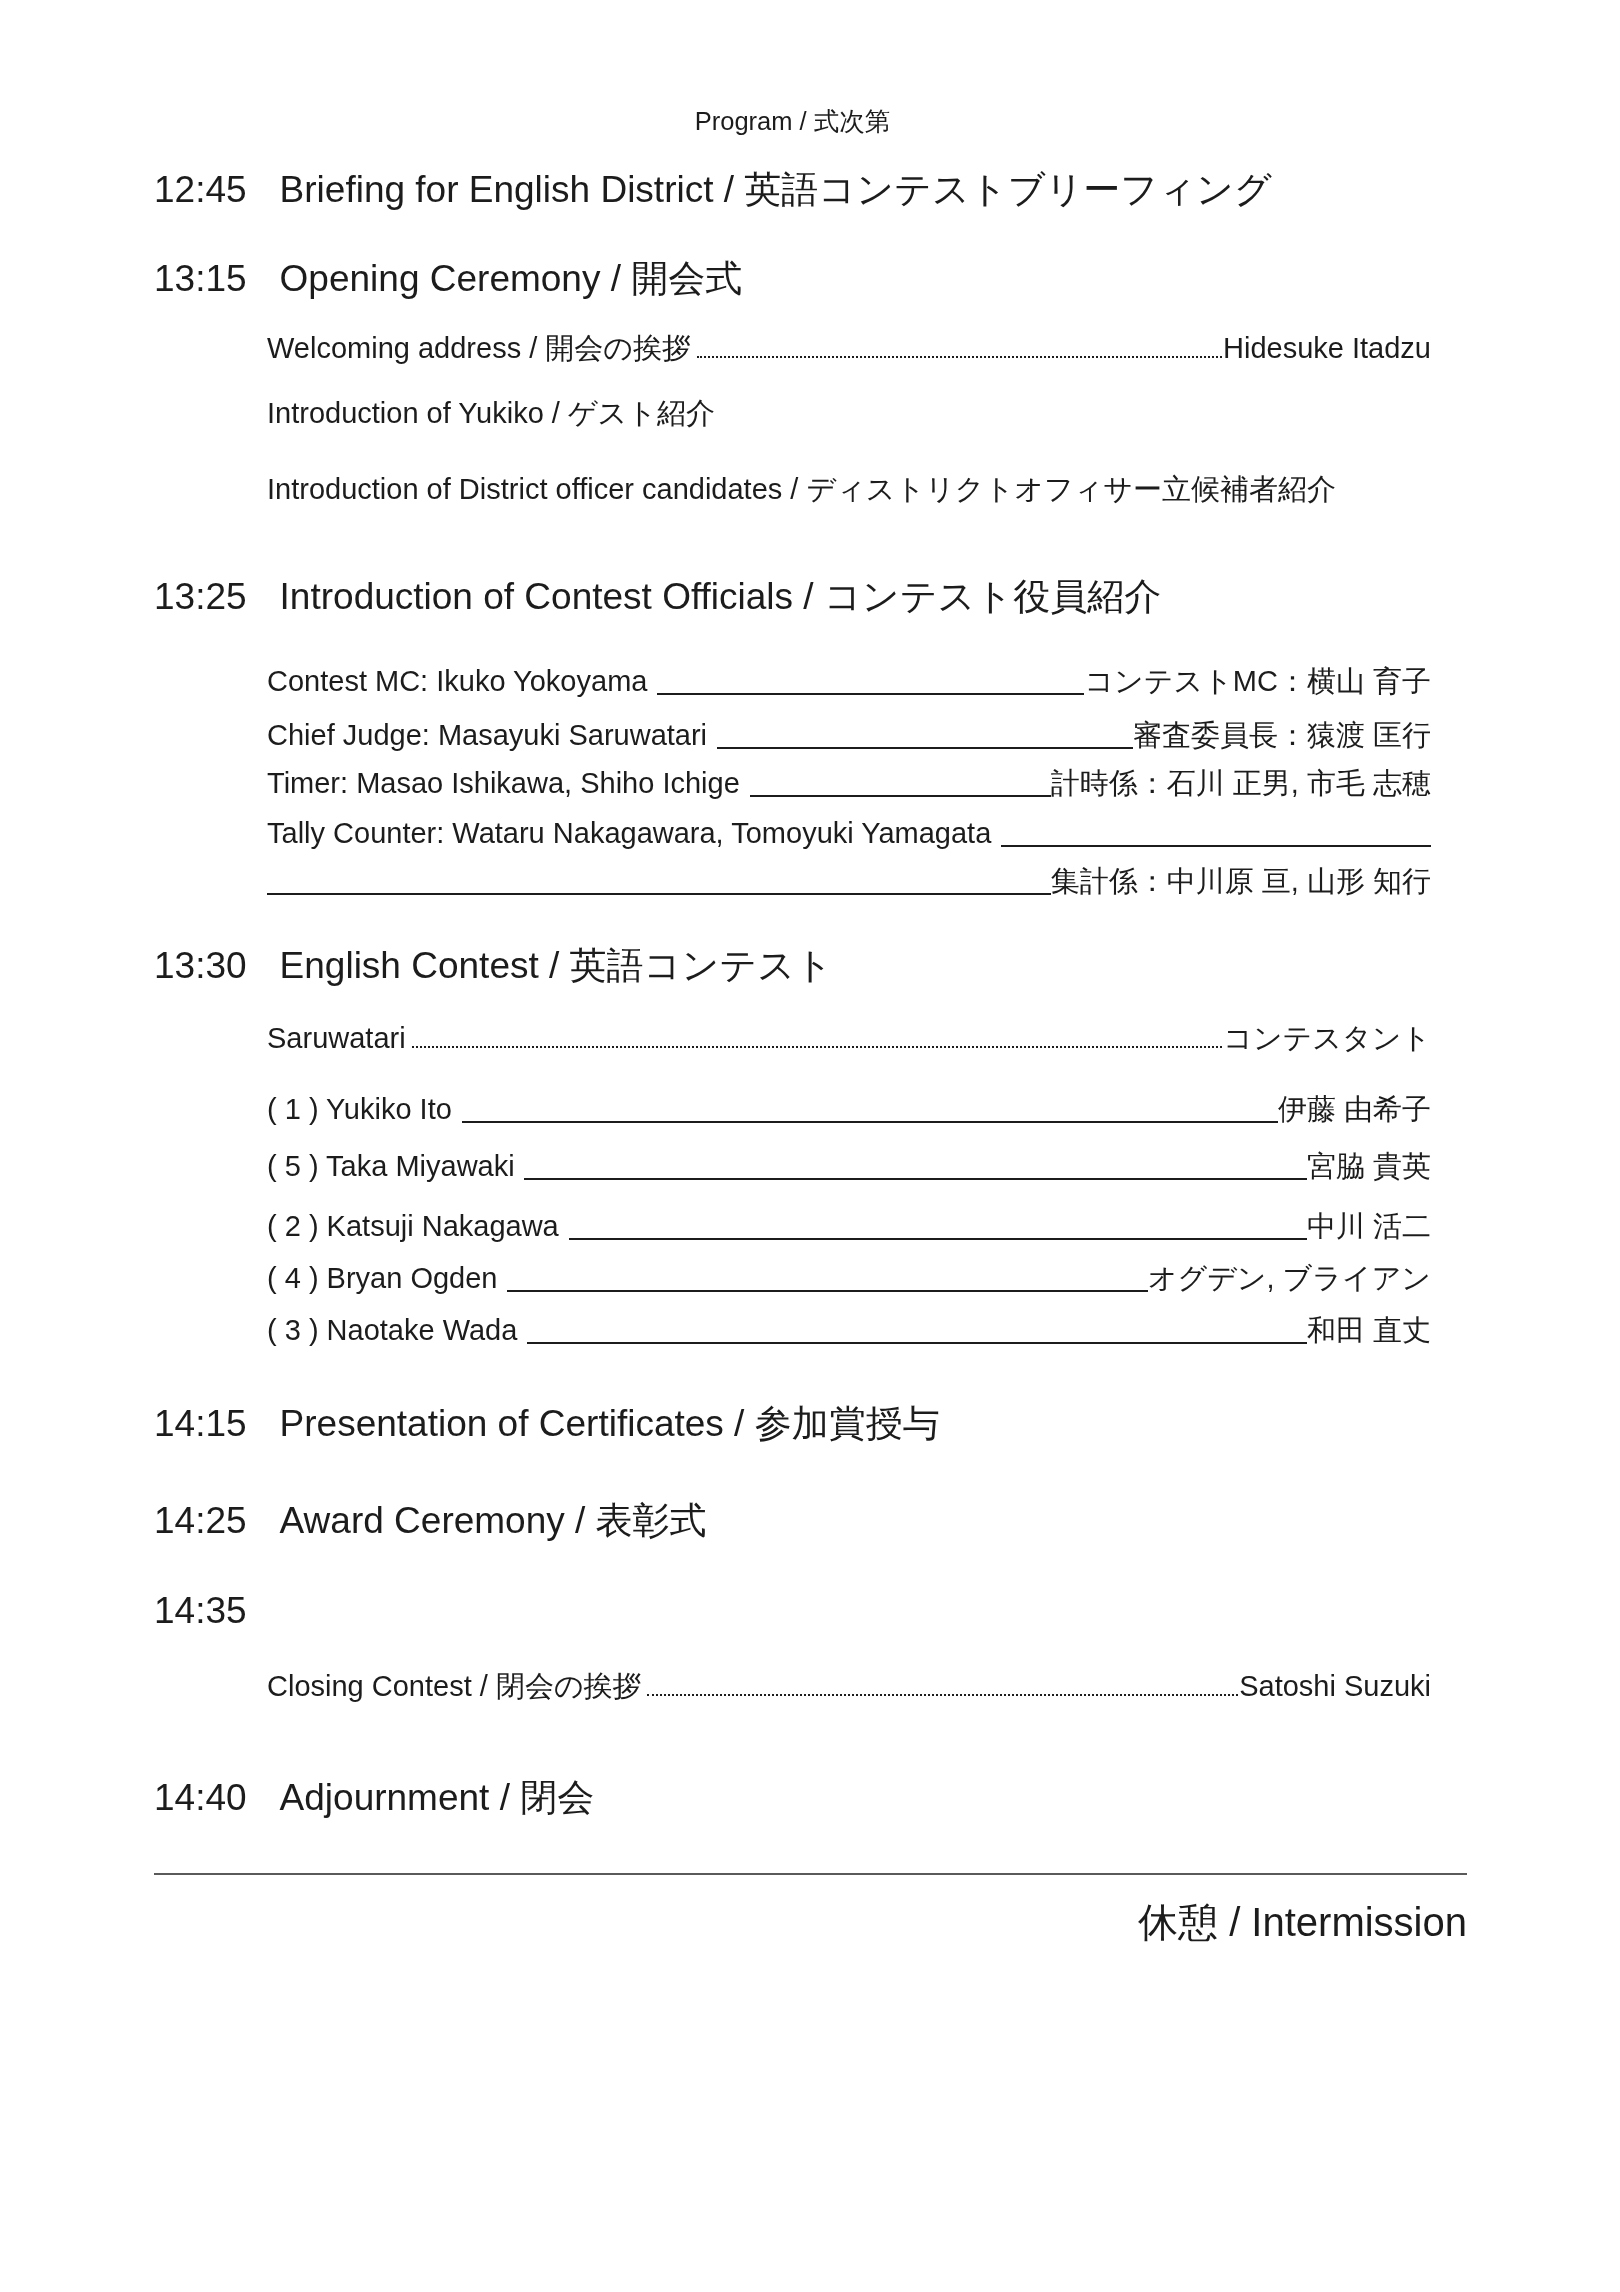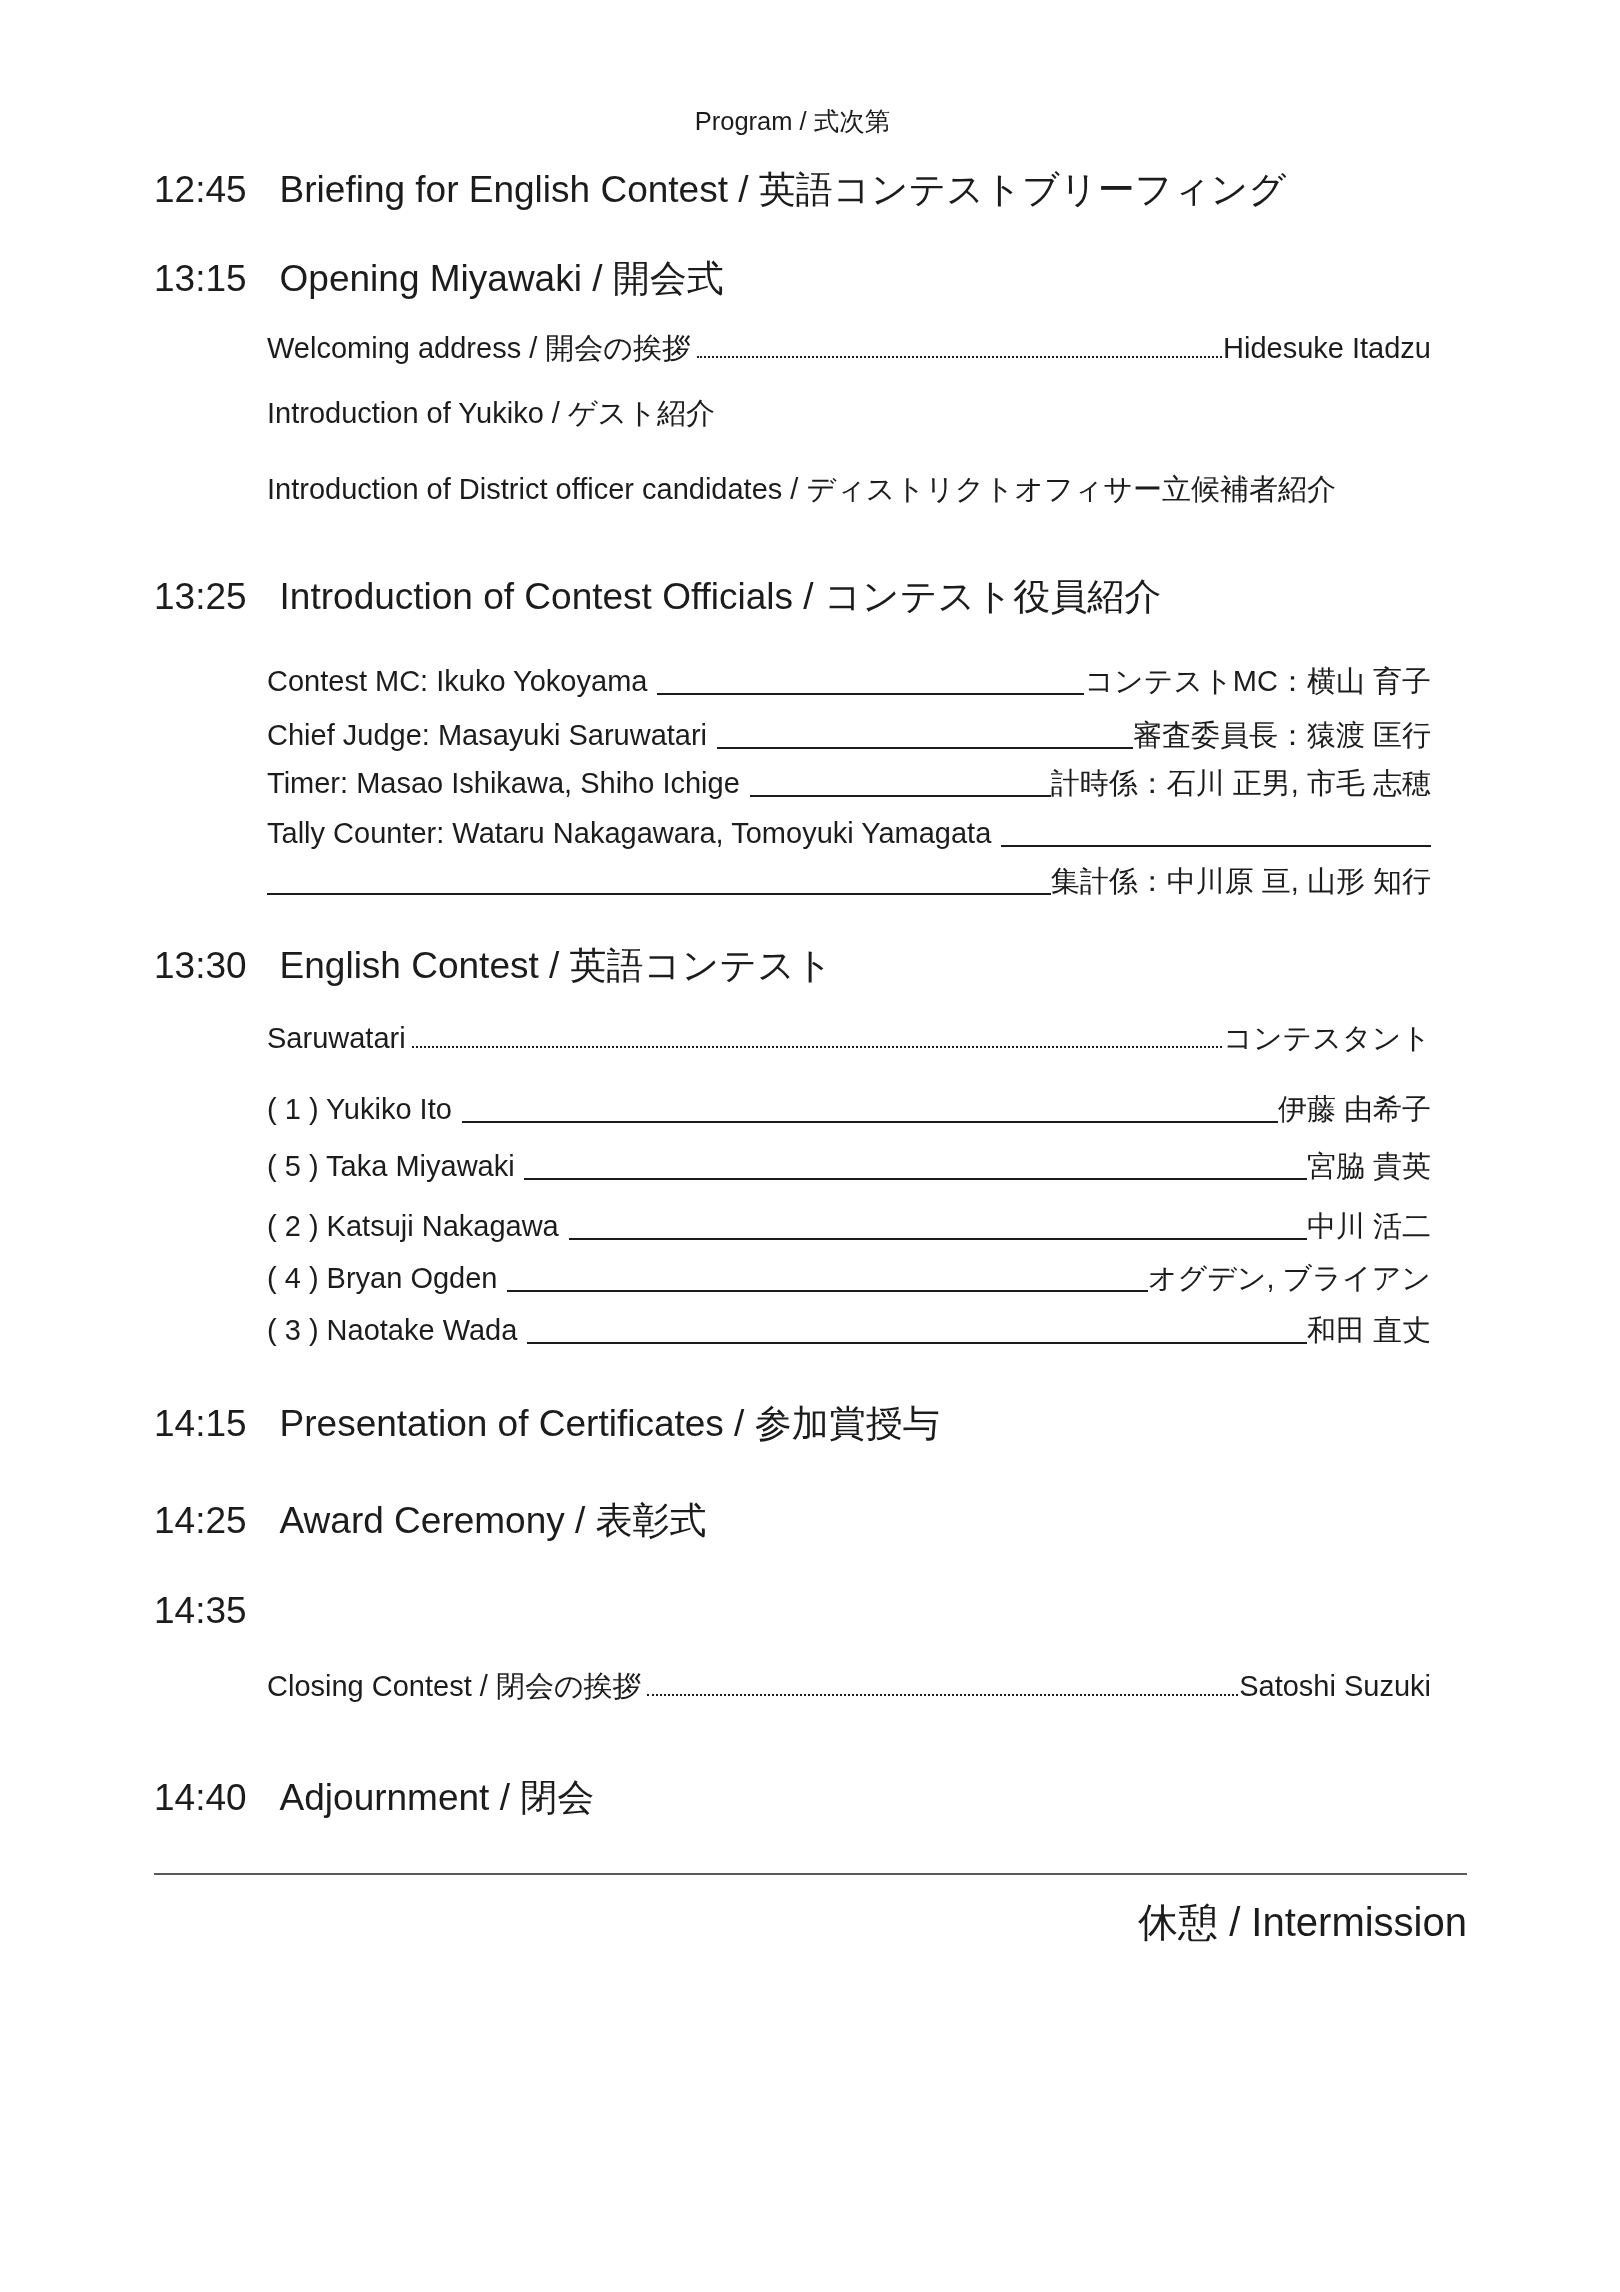--- a/index.html
+++ b/index.html
@@ -56,26 +56,26 @@
 </style>
 </head>
 <body>
 
 <div class="page">
 
   <div class="row title-row" style="top:104px">Program / 式次第</div>
 
   <div class="row head" style="top:167px">
     <span class="time">12:45</span>
-    <span class="htext">Briefing for English Contest / 英語コンテストブリーフィング</span>
+    <span class="htext">Briefing for English District / 英語コンテストブリーフィング</span>
   </div>
 
   <div class="row head" style="top:256px">
     <span class="time">13:15</span>
-    <span class="htext">Opening Miyawaki / 開会式</span>
+    <span class="htext">Opening Ceremony / 開会式</span>
   </div>
 
   <div class="row sub" style="top:330px">
     <span class="ltext">Welcoming address / 開会の挨拶</span>
     <span class="fill dotted"></span>
     <span class="rtext">Hidesuke Itadzu</span>
   </div>
 
   <div class="row sub" style="top:395px">
     <span class="ltext">Introduction of Yukiko / ゲスト紹介</span>

